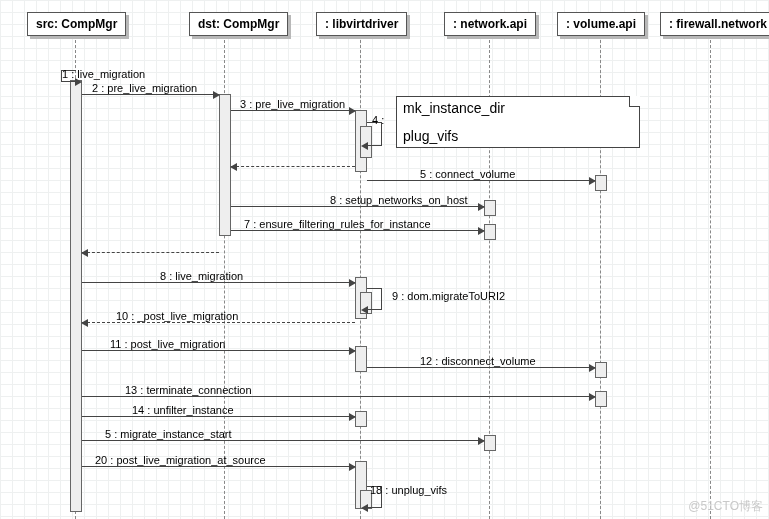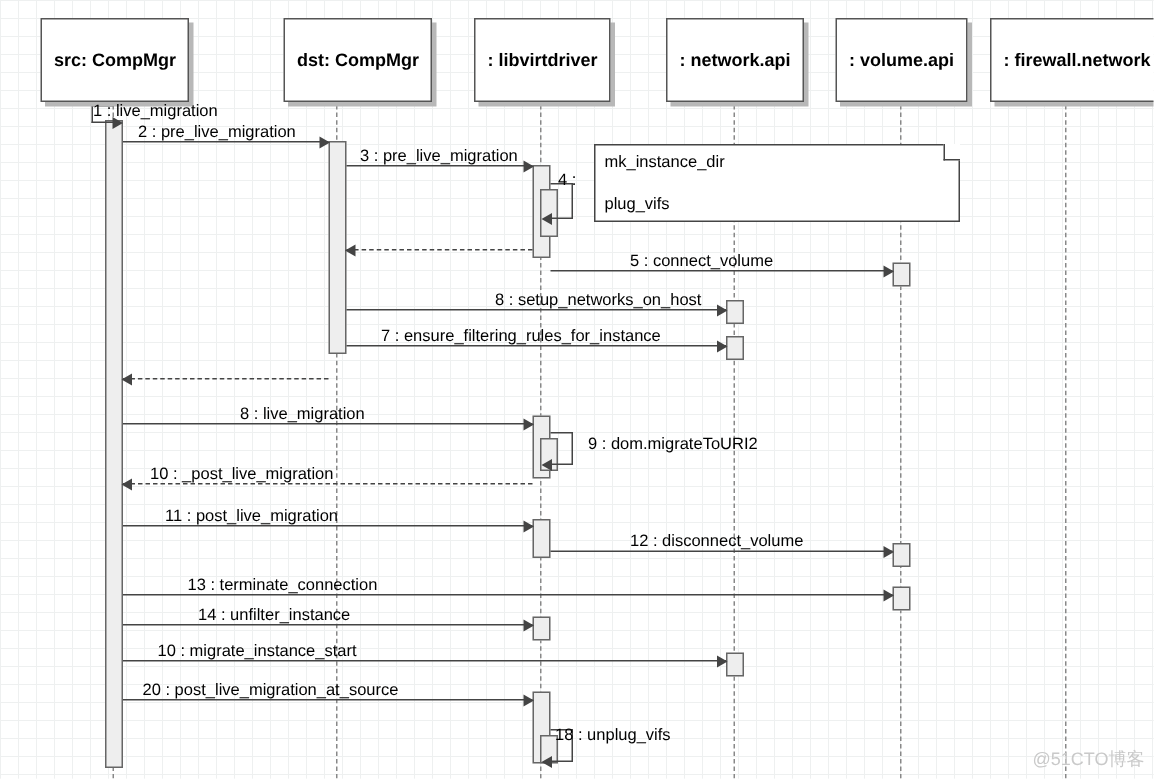--- a/index.html
+++ b/index.html
@@ -17,21 +17,21 @@
     color: #000;
     position: relative;
     overflow: hidden;
   }
   .actor {
     position: absolute;
     top: 12px;
     background: #fff;
     border: 1px solid #555;
     box-shadow: 3px 3px 0 #b8b8b8;
-    padding: 20px 8px;
+    padding: 4px 8px;
     font-weight: bold;
     white-space: nowrap;
     z-index: 4;
   }
   .lifeline {
     position: absolute;
     top: 40px;
     width: 0;
     border-left: 1px dashed #888;
     height: 479px;
@@ -89,21 +89,21 @@
     width: 0; height: 0;
     border-right: 7px solid #444;
     border-top: 4px solid transparent;
     border-bottom: 4px solid transparent;
   }
   .note {
     position: absolute;
     background: #fff;
     border: 1px solid #444;
     padding: 4px 6px;
-    font-size: 11px;
+    font-size: 14px;
     line-height: 14px;
     z-index: 6;
   }
   .note .fold2 {
     position: absolute;
     top: -1px; right: -1px;
     width: 10px; height: 10px;
     border-left: 1px solid #444;
     border-bottom: 1px solid #444;
     background: #fff;
@@ -188,40 +188,40 @@
 <div class="msg" style="left:420px; top:168px">5 : connect_volume</div>
 
 <div class="arrow-line" style="left:231px; top:206px; width:253px">
     <div class="arrow-head-r"></div>
   </div>
 <div class="msg" style="left:330px; top:194px">8 : setup_networks_on_host</div>
 
 <div class="arrow-line" style="left:231px; top:230px; width:253px">
     <div class="arrow-head-r"></div>
   </div>
-<div class="msg" style="left:254px; top:218px">7 : ensure_filtering_rules_for_instance</div>
+<div class="msg" style="left:244px; top:218px">7 : ensure_filtering_rules_for_instance</div>
 
 <div class="arrow-line dashed" style="left:82px; top:252px; width:137px">
     <div class="arrow-head-l"></div>
   </div>
 
 <div class="arrow-line" style="left:82px; top:282px; width:273px">
     <div class="arrow-head-r"></div>
   </div>
 <div class="msg" style="left:160px; top:270px">8 : live_migration</div>
 
 <div class="self-call" style="left:367px; top:288px; height:20px">
     <div class="sh"></div>
   </div>
 <div class="msg" style="left:392px; top:290px">9 : dom.migrateToURI2</div>
 
 <div class="arrow-line dashed" style="left:82px; top:322px; width:273px">
     <div class="arrow-head-l"></div>
   </div>
-<div class="msg" style="left:100px; top:310px">10 : _post_live_migration</div>
+<div class="msg" style="left:116px; top:310px">10 : _post_live_migration</div>
 
 <div class="arrow-line" style="left:82px; top:350px; width:273px">
     <div class="arrow-head-r"></div>
   </div>
 <div class="msg" style="left:110px; top:338px">11 : post_live_migration</div>
 
 <div class="arrow-line" style="left:367px; top:367px; width:228px">
     <div class="arrow-head-r"></div>
   </div>
 <div class="msg" style="left:420px; top:355px">12 : disconnect_volume</div>
@@ -232,21 +232,21 @@
 <div class="msg" style="left:125px; top:384px">13 : terminate_connection</div>
 
 <div class="arrow-line" style="left:82px; top:416px; width:273px">
     <div class="arrow-head-r"></div>
   </div>
 <div class="msg" style="left:132px; top:404px">14 : unfilter_instance</div>
 
 <div class="arrow-line" style="left:82px; top:440px; width:402px">
     <div class="arrow-head-r"></div>
   </div>
-<div class="msg" style="left:105px; top:428px">10 : migrate_instance_start</div>
+<div class="msg" style="left:105px; top:428px">5 : migrate_instance_start</div>
 
 <div class="arrow-line" style="left:82px; top:466px; width:273px">
     <div class="arrow-head-r"></div>
   </div>
 <div class="msg" style="left:95px; top:454px">20 : post_live_migration_at_source</div>
 
 <div class="self-call" style="left:367px; top:486px; height:20px">
     <div class="sh"></div>
   </div>
 <div class="msg" style="left:370px; top:484px">18 : unplug_vifs</div>

